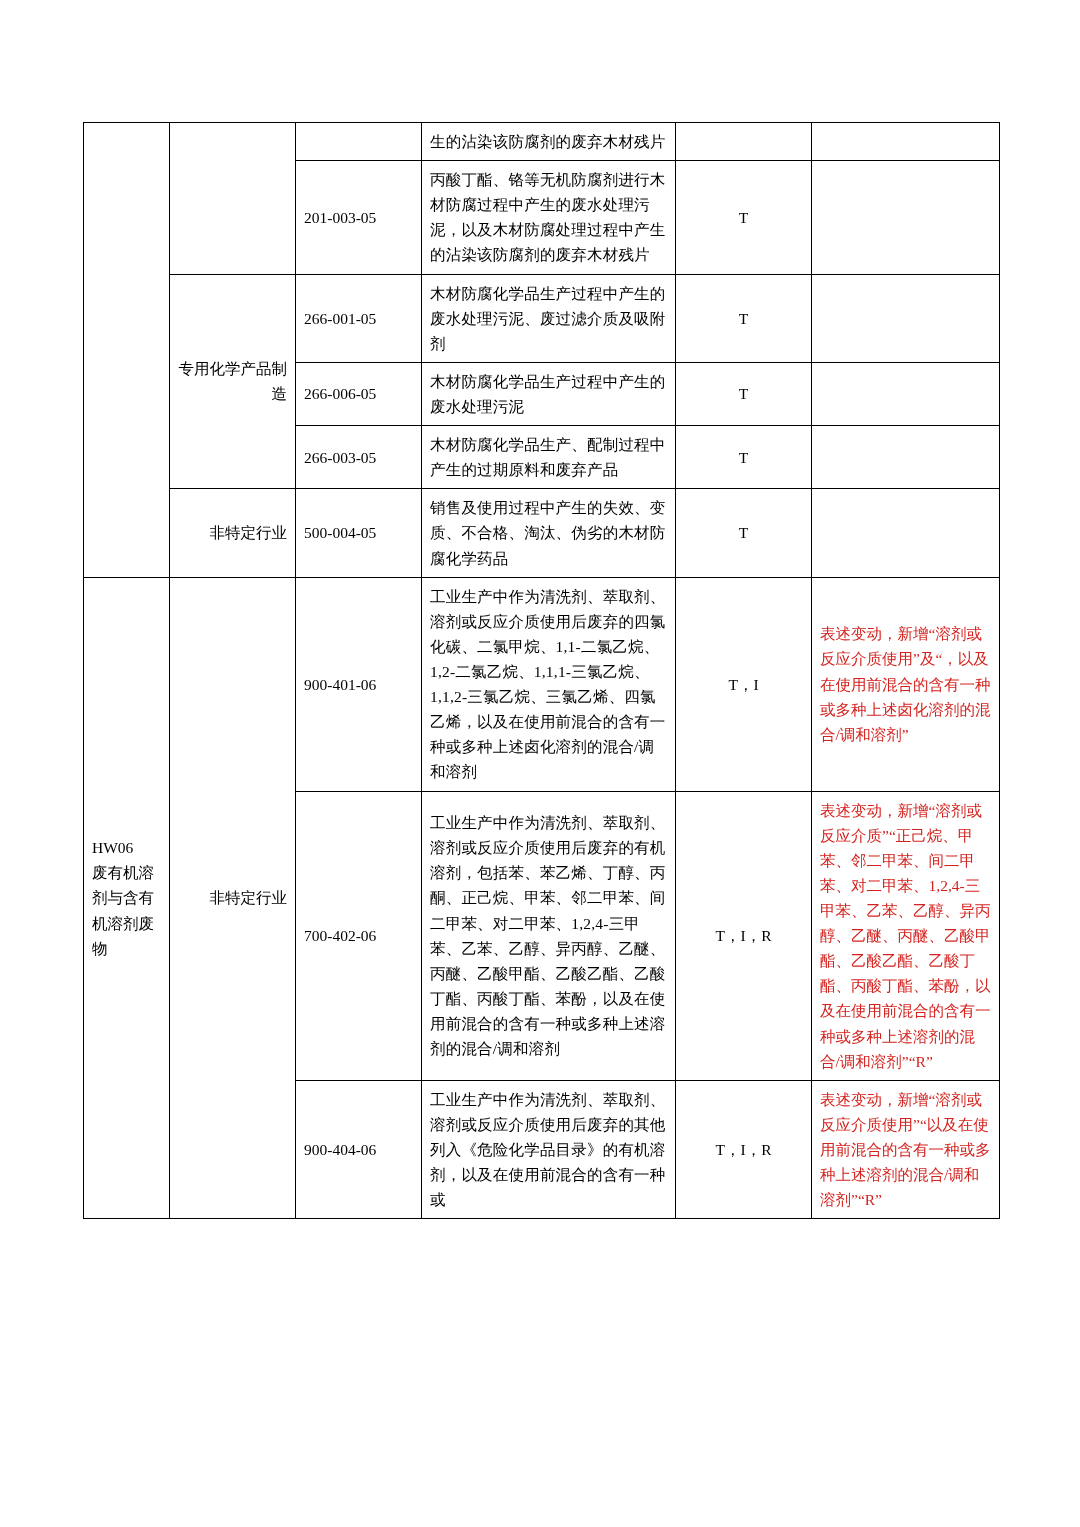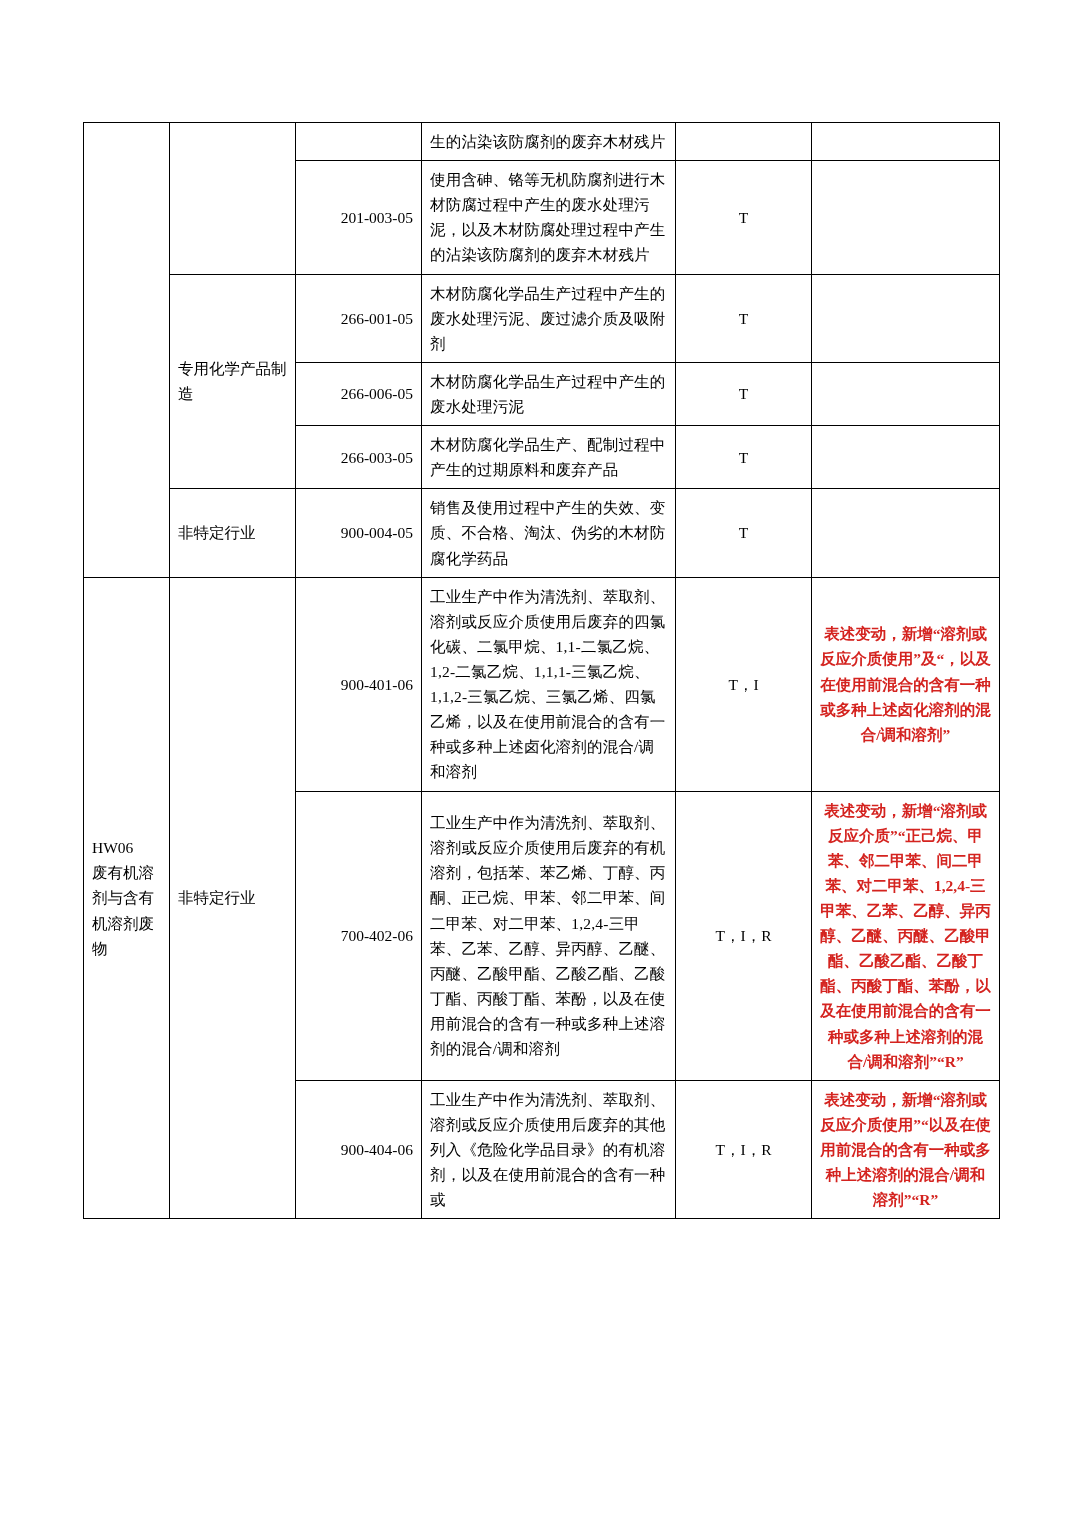--- a/index.html
+++ b/index.html
@@ -43,46 +43,45 @@
   col.c-desc  { width: 254px; }
   col.c-haz   { width: 136px; }
   col.c-note  { width: 188px; }
 
   td.cat {
     text-align: left;
     font-size: 15.5px;
     line-height: 1.7;
   }
   td.ind {
-    text-align: left;
+    text-align: right;
     font-size: 15.5px;
     line-height: 1.7;
   }
   td.code {
-    text-align: right;
+    text-align: left;
     font-size: 15px;
     white-space: nowrap;
   }
   td.desc {
     text-align: left;
     font-size: 15.5px;
     line-height: 1.72;
     letter-spacing: 0.2px;
   }
   td.haz {
     text-align: center;
     font-size: 15px;
     white-space: nowrap;
   }
   td.note {
-    text-align: center;
+    text-align: left;
     color: #d4231f;
     font-size: 14.6px;
     line-height: 1.6;
-    font-weight: bold;
   }
   td.empty { padding: 0; }
 </style>
 </head>
 <body>
 
 <div class="page">
 
   <table class="waste-table">
     <colgroup>
@@ -99,21 +98,21 @@
         <td class="cat empty" rowspan="6"></td>
         <td class="ind empty" rowspan="2"></td>
         <td class="code empty"></td>
         <td class="desc">生的沾染该防腐剂的废弃木材残片</td>
         <td class="haz empty"></td>
         <td class="note empty"></td>
       </tr>
 
       <tr>
         <td class="code">201-003-05</td>
-        <td class="desc">使用含砷、铬等无机防腐剂进行木材防腐过程中产生的废水处理污泥，以及木材防腐处理过程中产生的沾染该防腐剂的废弃木材残片</td>
+        <td class="desc">丙酸丁酯、铬等无机防腐剂进行木材防腐过程中产生的废水处理污泥，以及木材防腐处理过程中产生的沾染该防腐剂的废弃木材残片</td>
         <td class="haz">T</td>
         <td class="note empty"></td>
       </tr>
 
       <tr>
         <td class="ind" rowspan="3">专用化学产品制造</td>
         <td class="code">266-001-05</td>
         <td class="desc">木材防腐化学品生产过程中产生的废水处理污泥、废过滤介质及吸附剂</td>
         <td class="haz">T</td>
         <td class="note empty"></td>
@@ -128,21 +127,21 @@
 
       <tr>
         <td class="code">266-003-05</td>
         <td class="desc">木材防腐化学品生产、配制过程中产生的过期原料和废弃产品</td>
         <td class="haz">T</td>
         <td class="note empty"></td>
       </tr>
 
       <tr>
         <td class="ind">非特定行业</td>
-        <td class="code">900-004-05</td>
+        <td class="code">500-004-05</td>
         <td class="desc">销售及使用过程中产生的失效、变质、不合格、淘汰、伪劣的木材防腐化学药品</td>
         <td class="haz">T</td>
         <td class="note empty"></td>
       </tr>
 
       <tr>
         <td class="cat" rowspan="3">HW06<br>废有机溶剂与含有机溶剂废物</td>
         <td class="ind" rowspan="3">非特定行业</td>
         <td class="code">900-401-06</td>
         <td class="desc">工业生产中作为清洗剂、萃取剂、溶剂或反应介质使用后废弃的四氯化碳、二氯甲烷、1,1-二氯乙烷、1,2-二氯乙烷、1,1,1-三氯乙烷、1,1,2-三氯乙烷、三氯乙烯、四氯乙烯，以及在使用前混合的含有一种或多种上述卤化溶剂的混合/调和溶剂</td>

